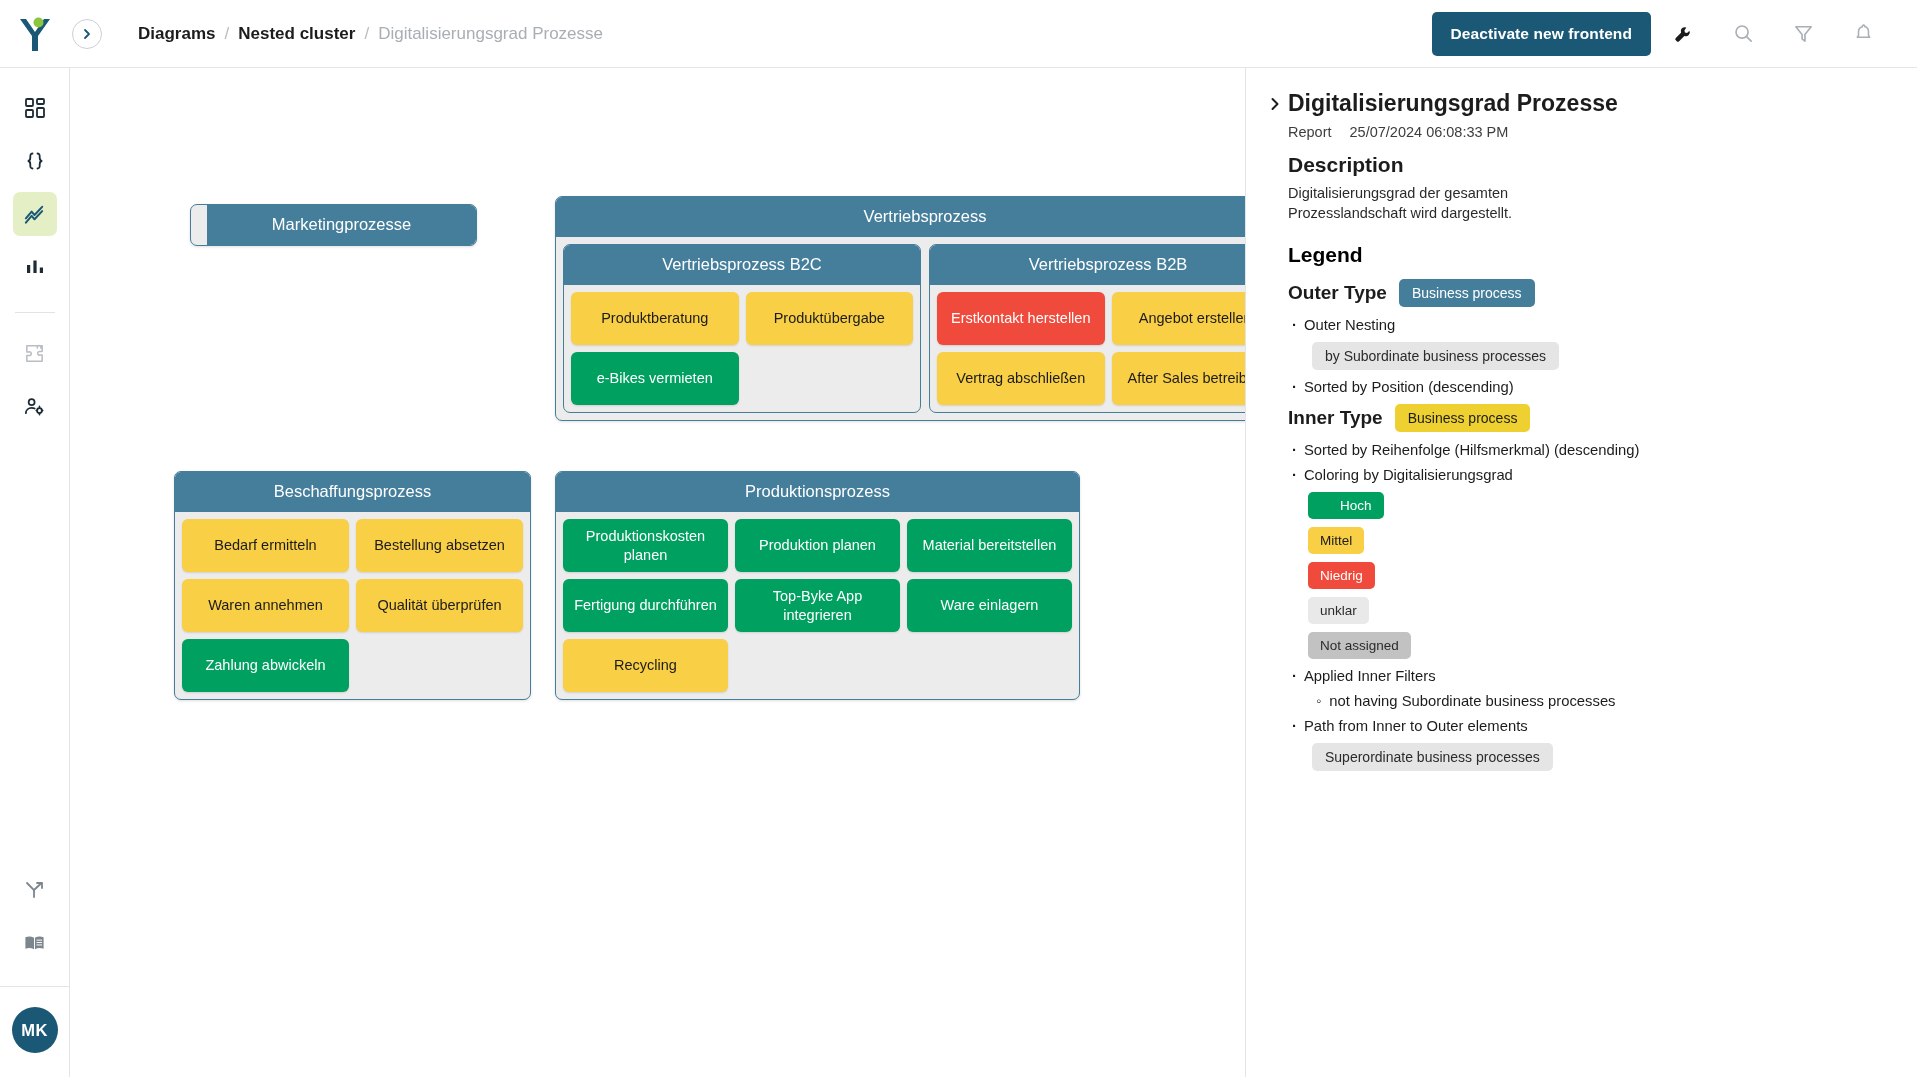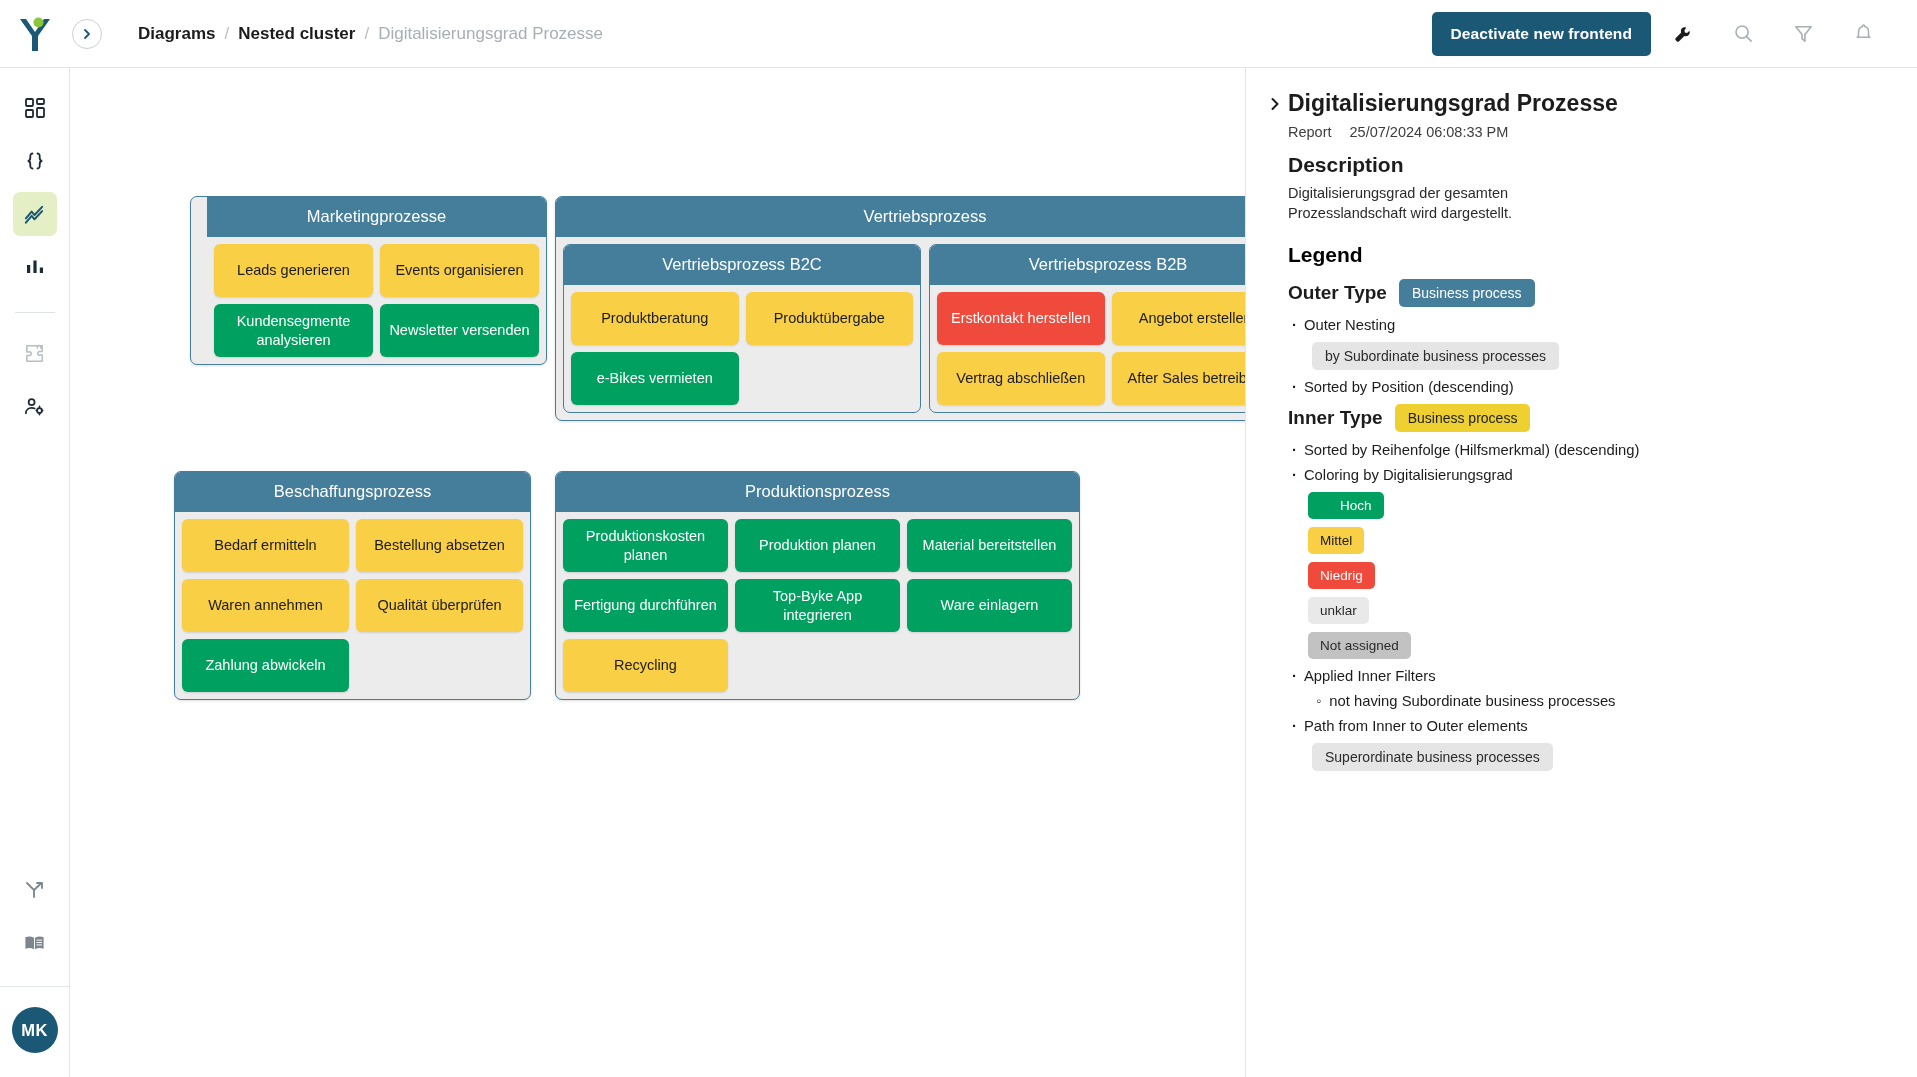--- a/index.html
+++ b/index.html
@@ -280,30 +280,22 @@
           <path d="M14.5 8.5h5M14.5 11h5M14.5 13.5h5" stroke="#ffffff" stroke-width="1" stroke-linecap="round"></path>
         </svg>
       </div>
 
       <div class="rail-bottom-div"></div>
       <div class="avatar">MK</div>
     </div>
 
     <div class="canvas">
 
-      <div class="cluster" style="left:120px; top:128px; width:357px;padding-left:16px;">
+      <div class="cluster" style="left:120px; top:136px; width:287px;padding-left:16px;">
         <div class="cluster-head">Marketingprozesse</div>
-        <div class="cluster-body">
-          <div class="grid" style="grid-template-columns:repeat(2,1fr); grid-auto-rows:53px;">
-            <div class="card yellow">Leads generieren</div>
-            <div class="card yellow">Events organisieren</div>
-            <div class="card green">Kundensegmente analysieren</div>
-            <div class="card green">Newsletter versenden</div>
-          </div>
-        </div>
       </div>
 
       <div class="cluster" style="left:485px; top:128px; width:740px;">
         <div class="cluster-head">Vertriebsprozess</div>
         <div class="cluster-body">
           <div style="display:flex; gap:8px;">
 
             <div class="cluster" style="position:relative; left:0; top:0; flex:1; box-shadow:none;">
               <div class="cluster-head">Vertriebsprozess B2C</div>
               <div class="cluster-body">

